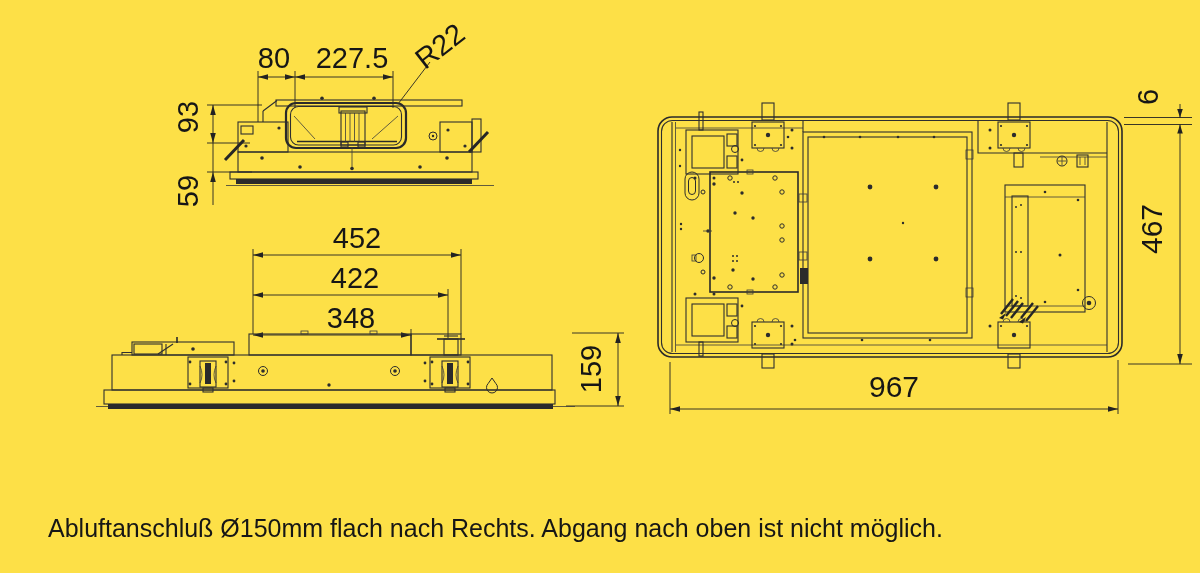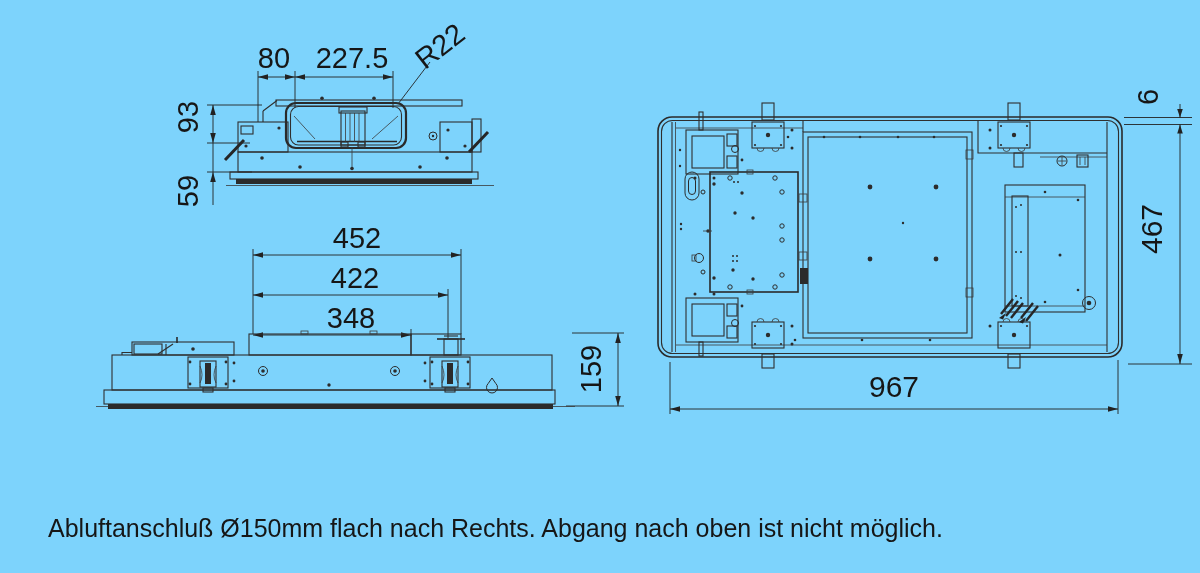--- a/index.html
+++ b/index.html
@@ -1,16 +1,16 @@
 <!DOCTYPE html>
 <html><head>
 <meta charset="utf-8">
 <style>
   html,body{margin:0;padding:0;background:#ffffff;}
-  .stage{position:relative;width:1200px;height:573px;background:#7dd3fc;overflow:hidden;
+  .stage{position:relative;width:1200px;height:573px;background:#fde047;overflow:hidden;
          font-family:"Liberation Sans", sans-serif;}
   svg text{font-family:"Liberation Sans", sans-serif;fill:#161616;}
   .ln{stroke:#2f2f2f;fill:none;stroke-width:1.1;}
   .lnthin{stroke:#3a3a3a;fill:none;stroke-width:0.8;}
   .ln2{stroke:#2a2a2a;fill:none;stroke-width:2.2;}
   .ln16{stroke:#2a2a2a;fill:none;stroke-width:1.6;}
   .thk{stroke:#262626;fill:none;stroke-width:3;}
   .dim{stroke:#222222;fill:none;stroke-width:0.9;}
   .arr{fill:#222222;stroke:none;}
   .dot{fill:#2c2c2c;stroke:none;}

